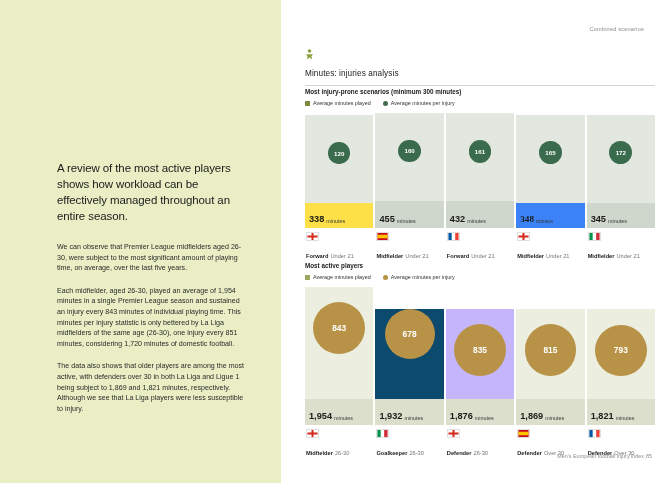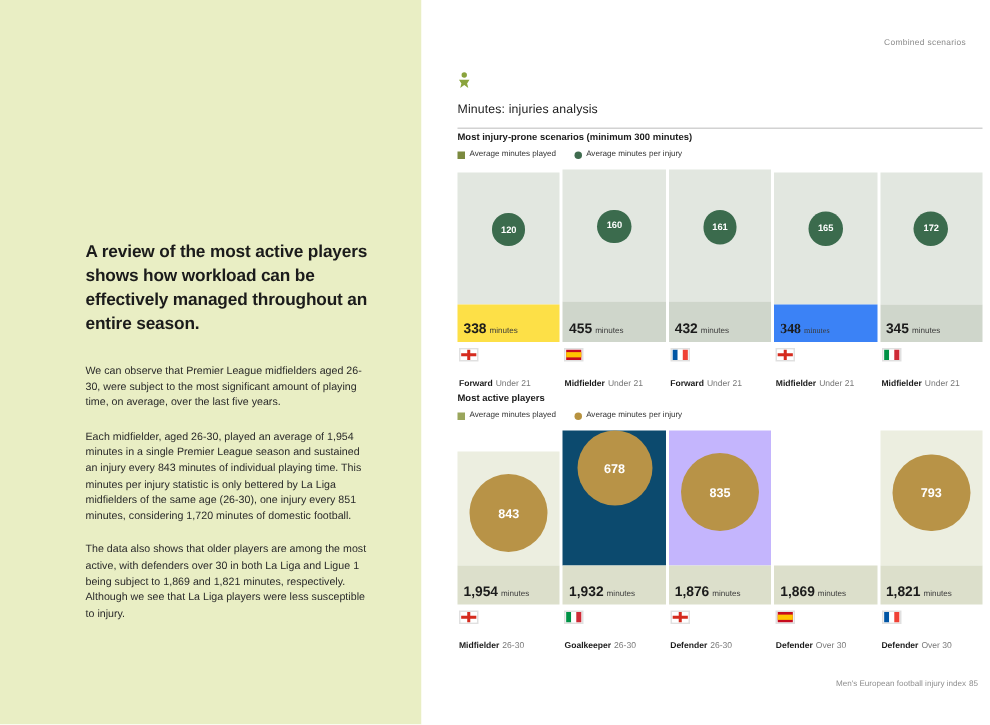--- a/index.html
+++ b/index.html
@@ -25,21 +25,21 @@
   }
   .left-inner {
     position: absolute;
     left: 57px;
     top: 160px;
     width: 190px;
   }
   .lead {
     font-size: 11.5px;
     line-height: 16px;
-    font-weight: bold;
+    font-weight: normal;
     color: #1b1b1b;
     letter-spacing: -0.1px;
     margin-bottom: 18px;
   }
   .body-para {
     font-size: 7.1px;
     line-height: 10.6px;
     color: #2a2a2a;
     margin-bottom: 12px;
     letter-spacing: 0.01px;
@@ -310,21 +310,21 @@
             <span class="legend-swatch sq2"></span>
             <span class="legend-label">Average minutes played</span>
           </div>
           <div class="legend-item">
             <span class="legend-swatch circ2"></span>
             <span class="legend-label">Average minutes per injury</span>
           </div>
         </div>
         <div class="cols" id="chart2-cols">
             <div class="col">
-              <div class="col-plot" style="height:76px;background:#eceee0;padding-top:15px;">
+              <div class="col-plot" style="height:112px;background:#eceee0;padding-top:15px;">
                 <div class="bubble gold" style="width:52px;height:52px;font-size:8.4px;">843</div>
               </div>
               <div class="bar" style="height:26px;background:#dcdfcb;">
                 <span class="bar-value">1,954</span>
                 <span class="bar-unit">minutes</span>
               </div>
             </div>
             <div class="col">
               <div class="col-plot" style="height:90px;background:#0c4a6e;padding-top:0;">
                 <div class="bubble gold" style="width:50.04270462633452px;height:50.04270462633452px;font-size:8.4px;">678</div>
@@ -337,20 +337,23 @@
             <div class="col">
               <div class="col-plot" style="height:90px;background:#c4b5fd;padding-top:15.047449584816132px;">
                 <div class="bubble gold" style="width:51.905100830367736px;height:51.905100830367736px;font-size:8.4px;">835</div>
               </div>
               <div class="bar" style="height:25.760491299897645px;background:#dcdfcb;">
                 <span class="bar-value">1,876</span>
                 <span class="bar-unit">minutes</span>
               </div>
             </div>
             <div class="col">
+              <div class="col-plot" style="height:90px;background:#eceee0;padding-top:15.166073546856467px;">
+                <div class="bubble gold" style="width:51.66785290628707px;height:51.66785290628707px;font-size:8.4px;">815</div>
+              </div>
               <div class="bar" style="height:25.738996929375638px;background:#dcdfcb;">
                 <span class="bar-value">1,869</span>
                 <span class="bar-unit">minutes</span>
               </div>
             </div>
             <div class="col">
               <div class="col-plot" style="height:90px;background:#eceee0;padding-top:15.296559905100828px;">
                 <div class="bubble gold" style="width:51.40688018979834px;height:51.40688018979834px;font-size:8.4px;">793</div>
               </div>
               <div class="bar" style="height:25.591606960081883px;background:#dcdfcb;">

